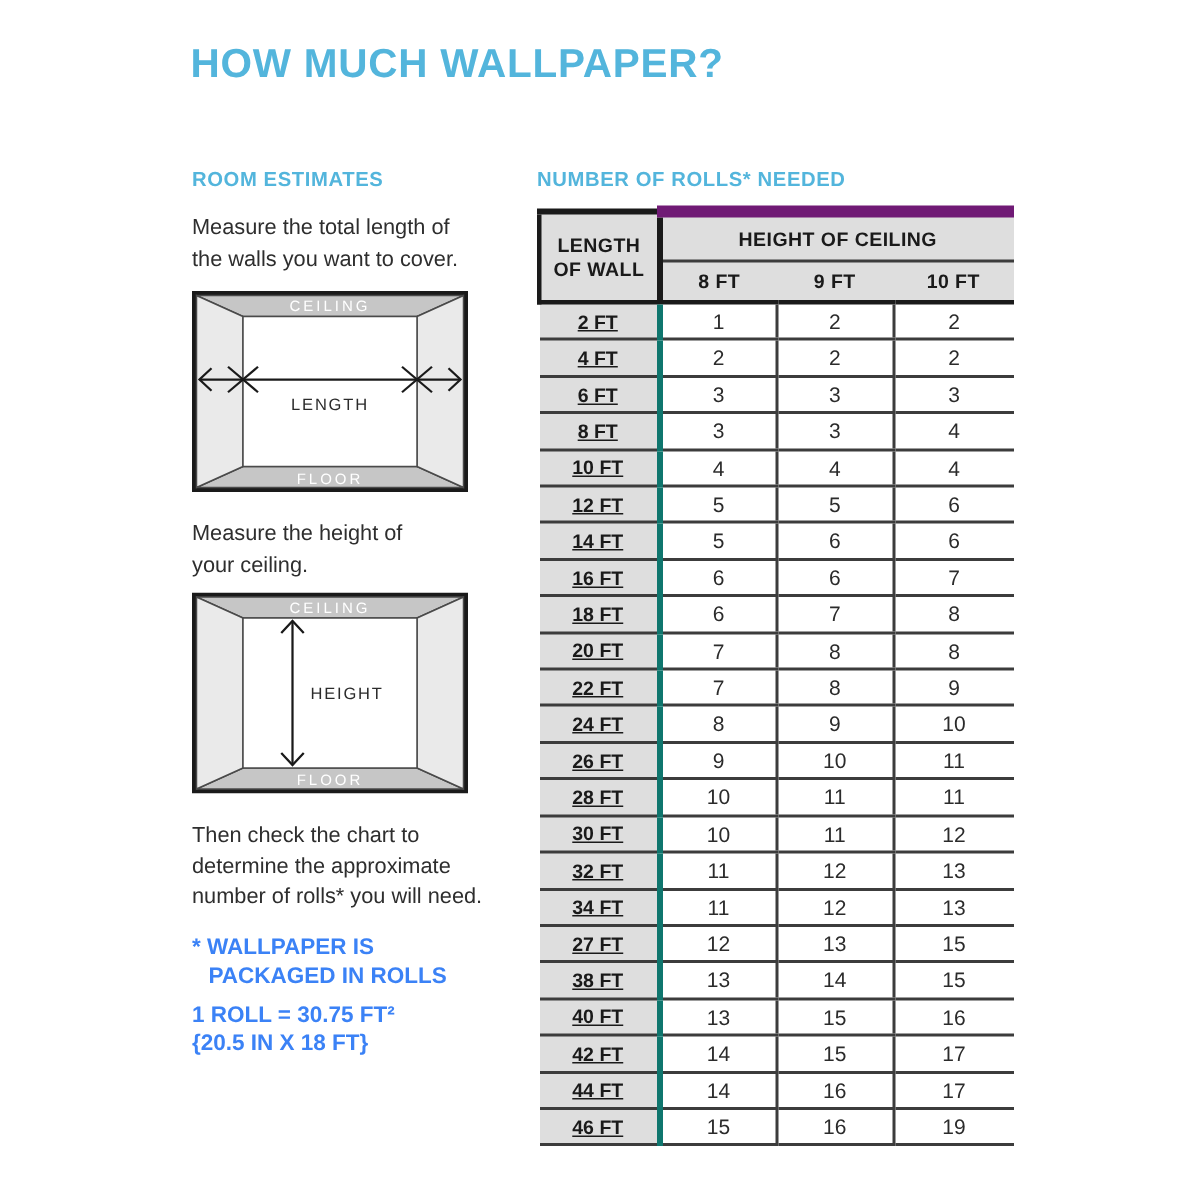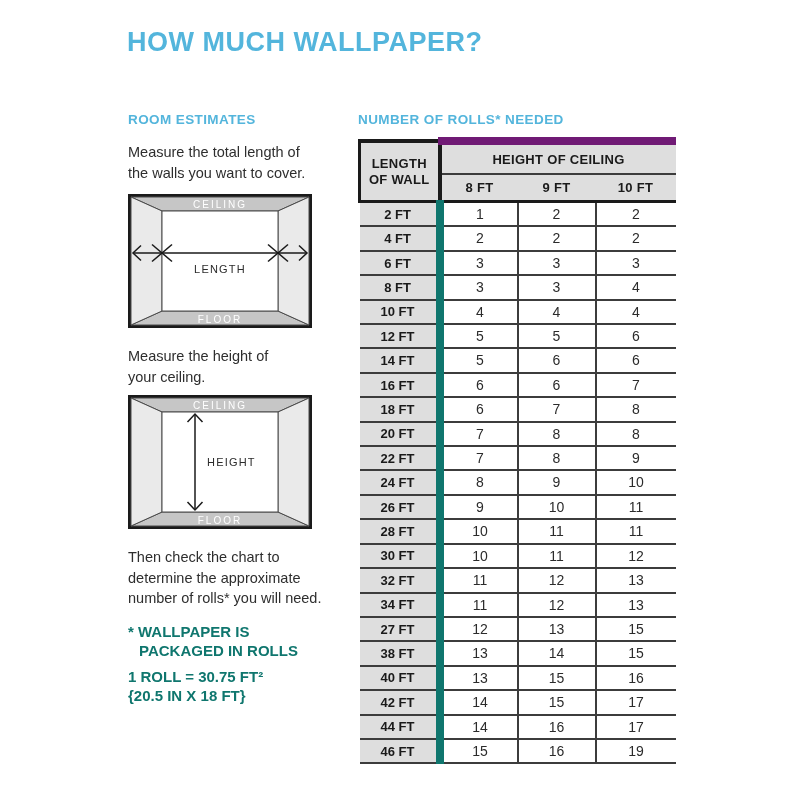--- a/index.html
+++ b/index.html
@@ -34,21 +34,21 @@
     font-size: 14.5px; line-height: 20.5px;
     color: #2e2e2e;
   }
   #step1 { top: 142px; }
   #step2 { top: 346px; }
   #step3 { top: 547px; }
 
   .note {
     left: 128px; width: 230px;
     font-size: 15px; font-weight: bold; line-height: 19px;
-    color: #0f766e;
+    color: #3b82f6;
   }
   #note-block { top: 622px; }
   #note-block .indent { padding-left: 11px; }
   #roll-block { top: 667px; }
 
   .diagram { left: 128px; width: 184px; height: 100px; }
   #diagram-length { top: 194px; }
   #diagram-height { top: 395px; }
 
   
@@ -78,22 +78,23 @@
     height: 28px;
   }
   .sub-header {
     border-bottom: 3px solid #1a1a1a;
     height: 25px;
   }
   tbody th.row-label {
     background: #dedede;
     color: #1a1a1a;
     font-size: 13px; font-weight: bold;
-    border-right: 8px solid #0f766e;
+    border-right: 4px solid #0f766e;
     border-bottom: 2px solid #3c3c3c;
+    text-decoration: underline;
   }
   tbody td {
     font-size: 14px;
     color: #2b2b2b;
     height: 22.4px; line-height: 22.4px;
     border-bottom: 2px solid #3c3c3c;
     border-left: 2px solid #3c3c3c;
     background: #ffffff;
   }
   tbody td:nth-child(2) { border-left: none; }

